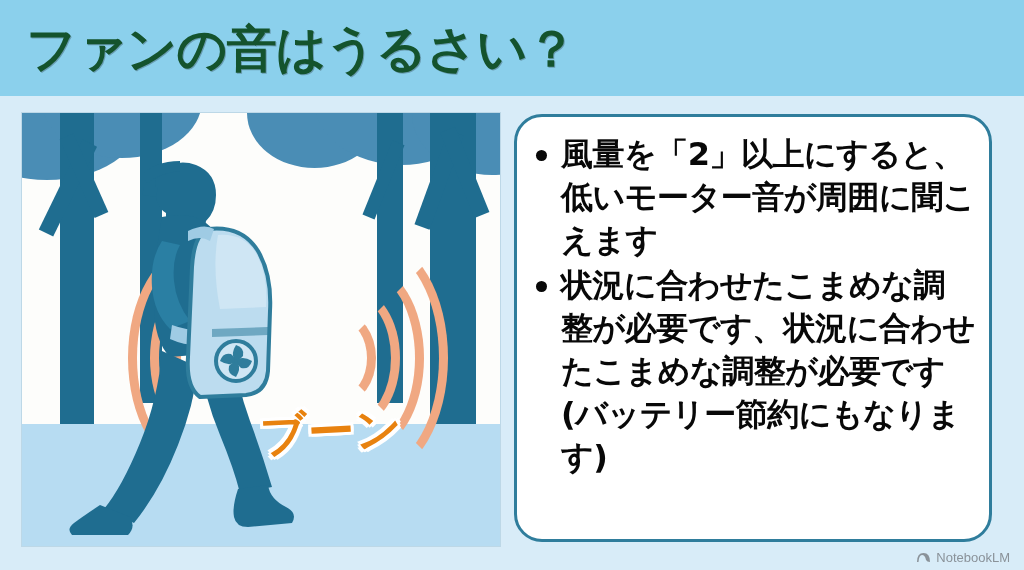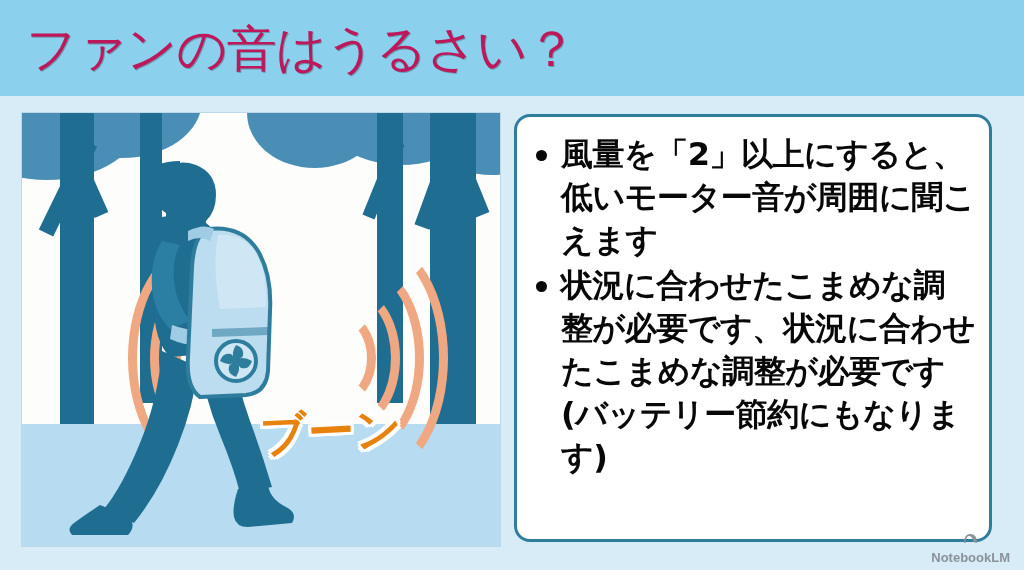--- a/index.html
+++ b/index.html
@@ -27,22 +27,22 @@
     width: 1024px;
     height: 96px;
     background: #8bd0ec;
   }
   .header-title {
     position: absolute;
     left: 26px;
     top: 14px;
     font-size: 50px;
     line-height: 70px;
-    font-weight: normal;
-    color: #be185d;
+    font-weight: bold;
+    color: #14532d;
     letter-spacing: -1px;
     white-space: nowrap;
     font-family: "DejaVu Sans", "Liberation Sans", sans-serif;
     text-shadow: 1px 1px 0 rgba(0,0,0,0.25);
   }
 
   
   .body-bg {
     position: absolute;
     left: 0; top: 96px;
@@ -135,21 +135,21 @@
 
   
   .text-panel {
     position: absolute;
     left: 514px;
     top: 114px;
     width: 478px;
     height: 428px;
     background: #ffffff;
     border: 3px solid #2f7d9c;
-    border-radius: 16px;
+    border-radius: 28px;
     box-sizing: border-box;
     padding: 16px 14px 10px 14px;
     overflow: hidden;
   }
   .bullet-list {
     margin: 0;
     padding: 0;
     list-style: none;
   }
   .bullet-item {
@@ -177,23 +177,22 @@
   
   .watermark {
     position: absolute;
     right: 14px;
     bottom: 5px;
     display: flex;
     align-items: center;
     gap: 5px;
     color: #8a9299;
     font-size: 13px;
-    font-weight: bold;
+    font-weight: normal;
     font-family: "Liberation Sans", sans-serif;
-    flex-direction: column;
   }
   .watermark svg { display: block; }
 </style>
 </head>
 <body>
 
 <div class="slide">
 
   <div class="header-band"></div>
   <div class="header-title">ファンの音はうるさい？</div>

